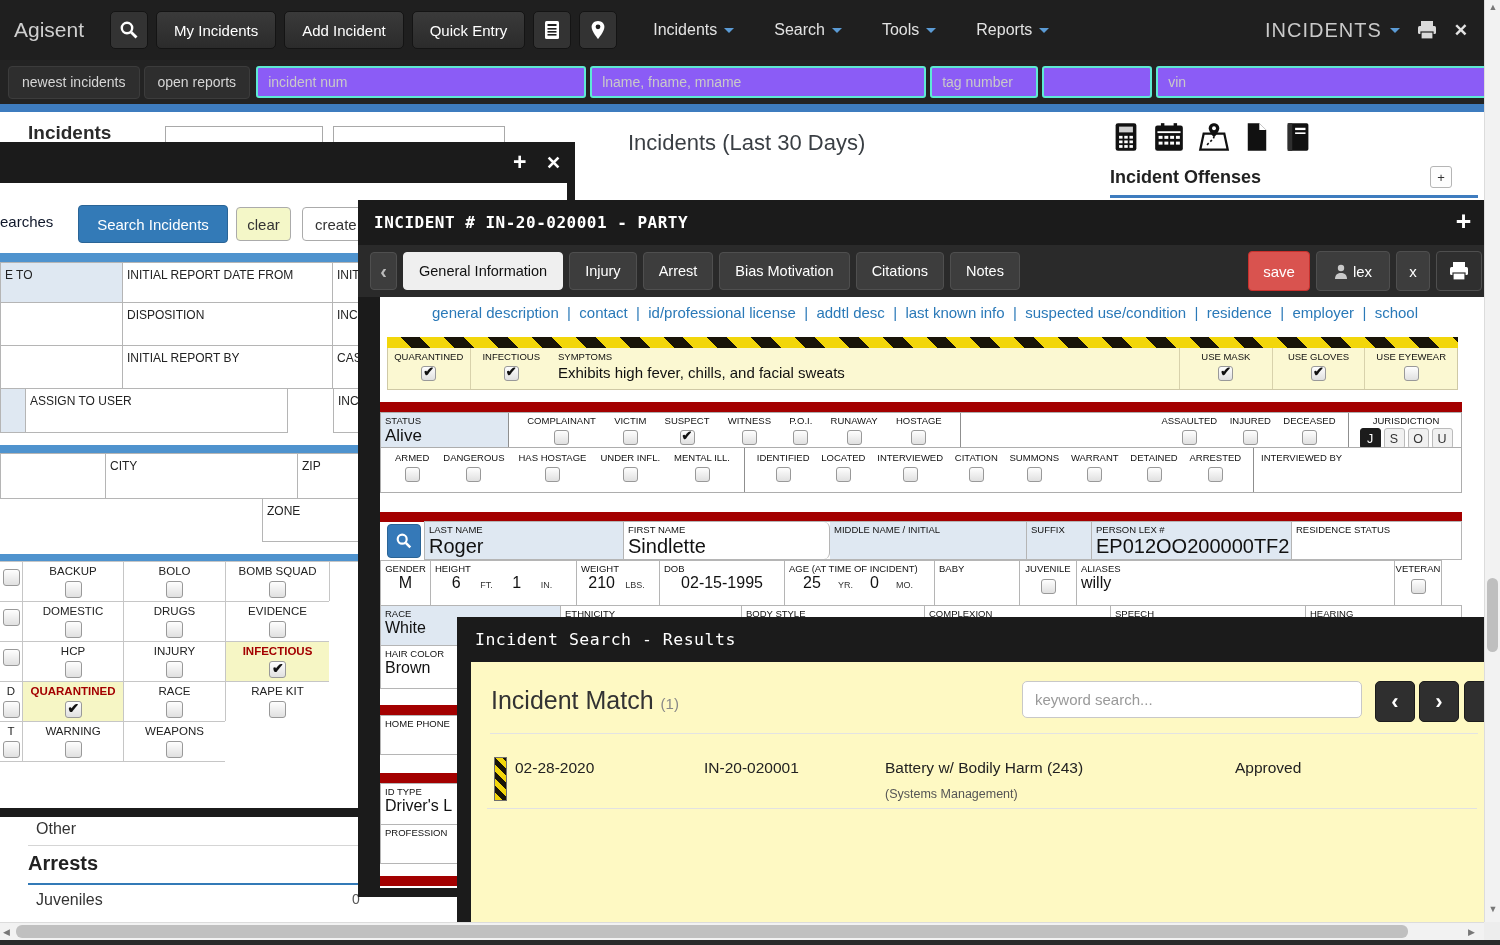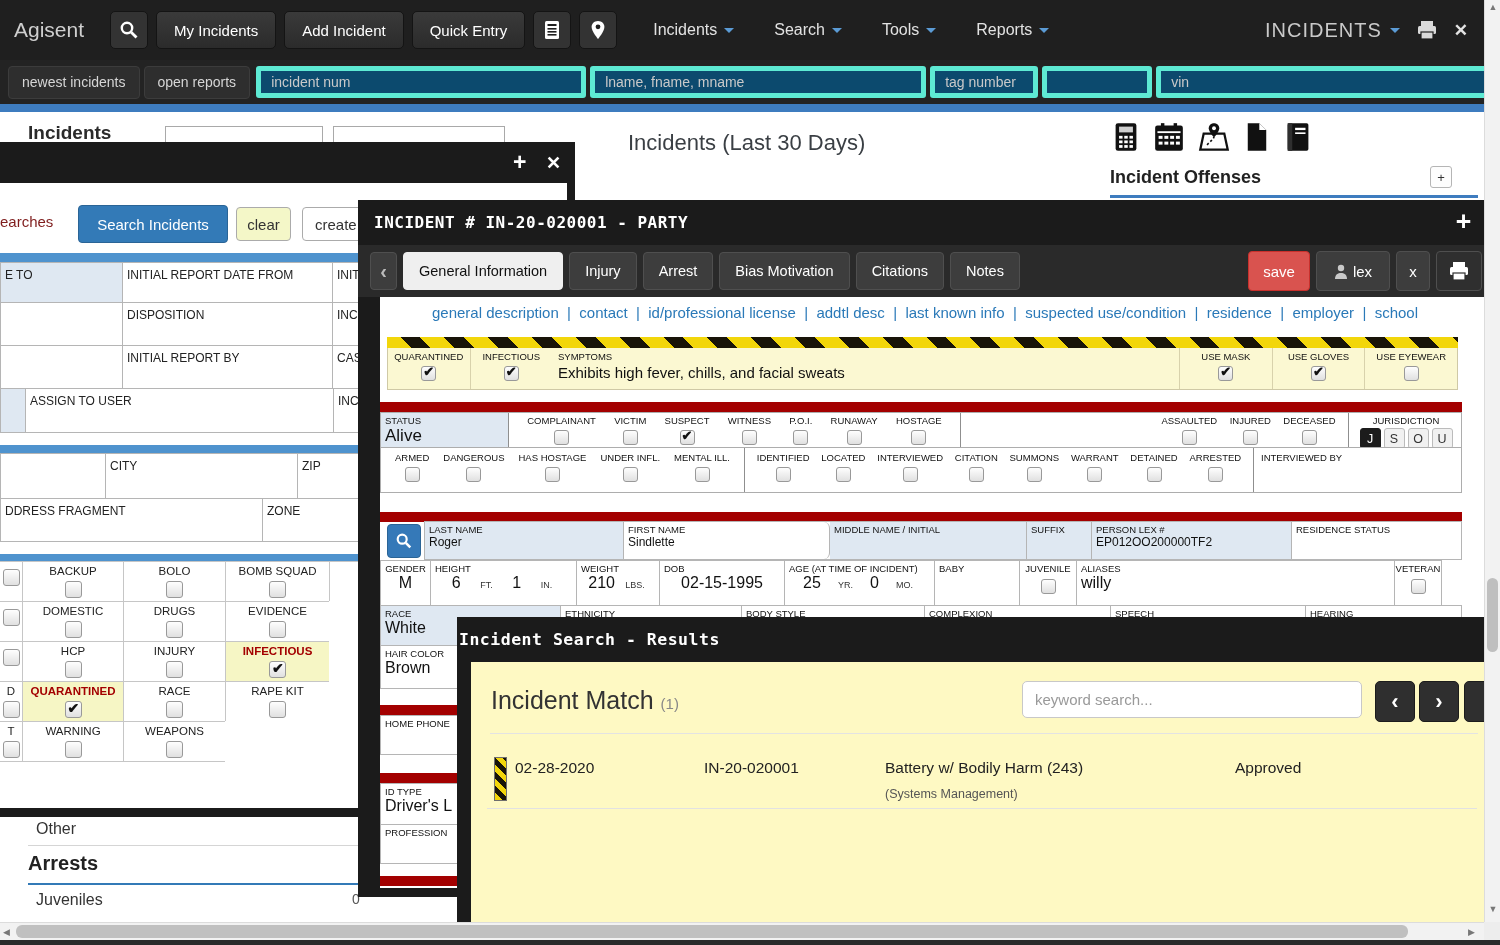--- a/index.html
+++ b/index.html
@@ -18,21 +18,21 @@
 .nav-menu { color:#e2e2e2; font-size:16px; display:flex; align-items:center; gap:7px; }
 .caret { width:0; height:0; border:5px solid transparent; border-top-color:#5b9bd5; margin-top:5px; }
 .tb-right { margin-left:auto; display:flex; align-items:center; gap:16px; padding-right:18px; }
 .module-title { font-size:20px; color:#c9c9c9; letter-spacing:1px; display:flex; align-items:center; gap:8px; }
 .tb-close { color:#e3e3e3; font-size:17px; font-weight:bold; }
 
 .quickbar { position:absolute; left:0; top:60px; width:1500px; height:44px; background:#232323;
   display:flex; align-items:center; padding-left:8px; gap:4px; z-index:10; }
 .qtab { height:33px; background:#2e2e2e; border:1px solid #3c3c3c; border-radius:4px; color:#d6d6d6;
   font-size:14px; display:flex; align-items:center; padding:0 13px; }
-.qinput { height:32px; background:#0c4a6e; border:5px solid #5eead4; border-radius:3px; color:#ddd;
+.qinput { height:32px; background:#8b5cf6; border:2px solid #5eead4; border-radius:3px; color:#ddd;
   font-size:14px; padding:0 10px; font-family:"Liberation Sans",sans-serif; }
 .qinput::placeholder { color:#c9c9c9; }
 .qinputs { display:flex; gap:4px; margin-left:2px; }
 .qinputs .qinput:nth-child(1){ width:330px; }
 .qinputs .qinput:nth-child(2){ width:336px; }
 .qinputs .qinput:nth-child(3){ width:108px; }
 .qinputs .qinput:nth-child(4){ width:110px; }
 .qinputs .qinput:nth-child(5){ width:334px; }
 .bluebar-top { position:absolute; left:0; top:104px; width:1500px; height:8px; background:#3e7cbf; z-index:10; }
 
@@ -52,31 +52,31 @@
 .pg-juv { position:absolute; left:36px; top:891px; font-size:16px; color:#333; }
 .pg-juvcount { position:absolute; left:352px; top:891px; font-size:14px; color:#555; }
 
 
 .cb { width:15px; height:15px; border:1px solid #999; border-radius:3px;
   background:linear-gradient(#fefefe,#e0e0e0); display:inline-block; position:relative; flex:none; }
 .checked .cb::after { content:"\2714"; position:absolute; left:1px; top:-3px; font-size:13px; color:#111; font-weight:bold; }
 .flag { display:flex; flex-direction:column; align-items:center; gap:3px; }
 .redbar { position:absolute; height:10px; background:#a30000; }
 .plbl { font-size:9.5px; color:#111; white-space:nowrap; }
-.pval { font-size:12px; color:#111; white-space:nowrap; }
+.pval { font-size:20px; color:#111; white-space:nowrap; }
 .cell { position:absolute; background:#fff; border:1px solid #b5b5b5; padding:2px 4px; overflow:hidden; }
 .tint { background:#dfe8f2; }
 
 
 .swin { position:absolute; left:0; top:142px; width:575px; height:675px; background:#1b1b1b; z-index:20; }
 .swin-title { height:41px; position:relative; }
 .swin-plus { position:absolute; left:513px; top:7px; color:#fff; font-size:23px; font-weight:bold; }
 .swin-close { position:absolute; left:546px; top:10px; color:#fff; font-size:18px; font-weight:bold; }
 .swin-body { position:absolute; left:0; top:41px; width:567px; height:625px; background:#fff; overflow:hidden; }
-.sw-link { position:absolute; left:0; top:30px; font-size:15px; color:#7f1d1d; }
+.sw-link { position:absolute; left:0; top:30px; font-size:15px; color:#0f172a; }
 .sw-btn-search { position:absolute; left:78px; top:22px; width:150px; height:38px; background:#337ab7;
   border:1px solid #2a6496; border-radius:4px; color:#fff; font-size:15px; display:flex; align-items:center; justify-content:center; }
 .sw-btn-clear { position:absolute; left:236px; top:24px; width:55px; height:34px; background:#f4f7c8;
   border:1px solid #ababab; border-radius:4px; color:#333; font-size:15px; display:flex; align-items:center; justify-content:center; }
 .sw-btn-create { position:absolute; left:302px; top:24px; width:90px; height:34px; background:#fff;
   border:1px solid #ababab; border-radius:4px; color:#333; font-size:15px; display:flex; align-items:center; padding-left:12px; }
 .swblue { position:absolute; height:9px; background:#4f93ce; left:0; width:567px; }
 .swlblfield { font-size:12px; color:#222; }
 .swgrid { position:absolute; left:0; top:379px; width:590px; display:grid;
   grid-template-columns:23px 101px 102px 104px 260px; grid-auto-rows:40px; }
@@ -142,22 +142,22 @@
 .namerow .namecell:nth-child(2){ width:206px;border-radius:6px; }
 .namerow .namecell:nth-child(3){ width:197px; }
 .namerow .namecell:nth-child(4){ width:65px; }
 .namerow .namecell:nth-child(5){ width:200px; }
 .namerow .namecell:nth-child(6){ width:169px; }
 .unit { font-size:9px; color:#333; margin:0 3px; }
 .demoval { font-size:16px; color:#111; }
 
 
 .reswin { position:absolute; left:457px; top:617px; width:1043px; height:328px; background:#1b1b1b; z-index:40; }
-.res-title { height:45px; display:flex; align-items:center; padding-left:2px; color:#fff;
-  font-family:"DejaVu Sans Mono", monospace; font-weight:bold; font-size:16.5px; letter-spacing:.5px; }
+.res-title { height:45px; display:flex; align-items:center; padding-left:18px; color:#fff;
+  font-family:"DejaVu Sans Mono", monospace; font-weight:normal; font-size:16.5px; letter-spacing:.5px; }
 .res-body { position:absolute; left:14px; top:45px; right:0; bottom:0; background:#fef9c3; }
 .match-h { position:absolute; left:20px; top:24px; font-size:25px; color:#333; }
 .match-count { font-size:15px; color:#888; }
 .kw-input { position:absolute; left:551px; top:19px; width:340px; height:37px; border:1px solid #c8c8c8;
   border-radius:5px; font-size:15px; padding:0 12px; color:#333; font-family:"Liberation Sans",sans-serif; }
 .kw-input::placeholder { color:#999; }
 .res-nav { position:absolute; top:19px; width:40px; height:41px; background:#2f2f2f; border:1px solid #1c1c1c;
   border-radius:5px; color:#fff; font-size:22px; font-weight:bold; display:flex; align-items:center; justify-content:center; }
 .res-rule { position:absolute; left:19px; top:71px; width:988px; height:1px; background:#e3e3e3; }
 .rtable { position:absolute; left:16px; top:85px; width:990px; }
@@ -363,33 +363,31 @@
     <div class="cell" style="left:122px;top:119px;width:211px;height:44px;">
       <span class="swlblfield">DISPOSITION</span></div>
     <div class="cell" style="left:332px;top:119px;width:235px;height:44px;">
       <span class="swlblfield">INCI</span></div>
     <div class="cell" style="left:0;top:162px;width:123px;height:44px;"></div>
     <div class="cell" style="left:122px;top:162px;width:211px;height:44px;">
       <span class="swlblfield">INITIAL REPORT BY</span></div>
     <div class="cell" style="left:332px;top:162px;width:235px;height:44px;">
       <span class="swlblfield">CAS</span></div>
     <div class="cell tint" style="left:0;top:205px;width:26px;height:45px;"></div>
-    <div class="cell" style="left:25px;top:205px;width:309px;height:45px;">
+    <div class="cell" style="left:25px;top:205px;width:263px;height:45px;">
       <span class="swlblfield">ASSIGN TO USER</span></div>
     <div class="cell" style="left:333px;top:205px;width:234px;height:45px;">
       <span class="swlblfield">INCI</span></div>
 
     <div class="swblue" style="top:262px;"></div>
     <div class="cell" style="left:0;top:270px;width:106px;height:46px;"></div>
     <div class="cell" style="left:105px;top:270px;width:193px;height:46px;">
       <span class="swlblfield">CITY</span></div>
     <div class="cell" style="left:297px;top:270px;width:270px;height:46px;">
       <span class="swlblfield">ZIP</span></div>
-    <div class="cell" style="left:0;top:315px;width:263px;height:44px;">
-      <span class="swlblfield">DDRESS FRAGMENT</span></div>
     <div class="cell" style="left:262px;top:315px;width:305px;height:44px;">
       <span class="swlblfield">ZONE</span></div>
 
     <div class="swblue" style="top:371px;"></div>
     <div class="swgrid">
         <div class="swcell">
     <span class="swlbl"></span>
     <span class="cb"></span>
   </div>
         <div class="swcell">

